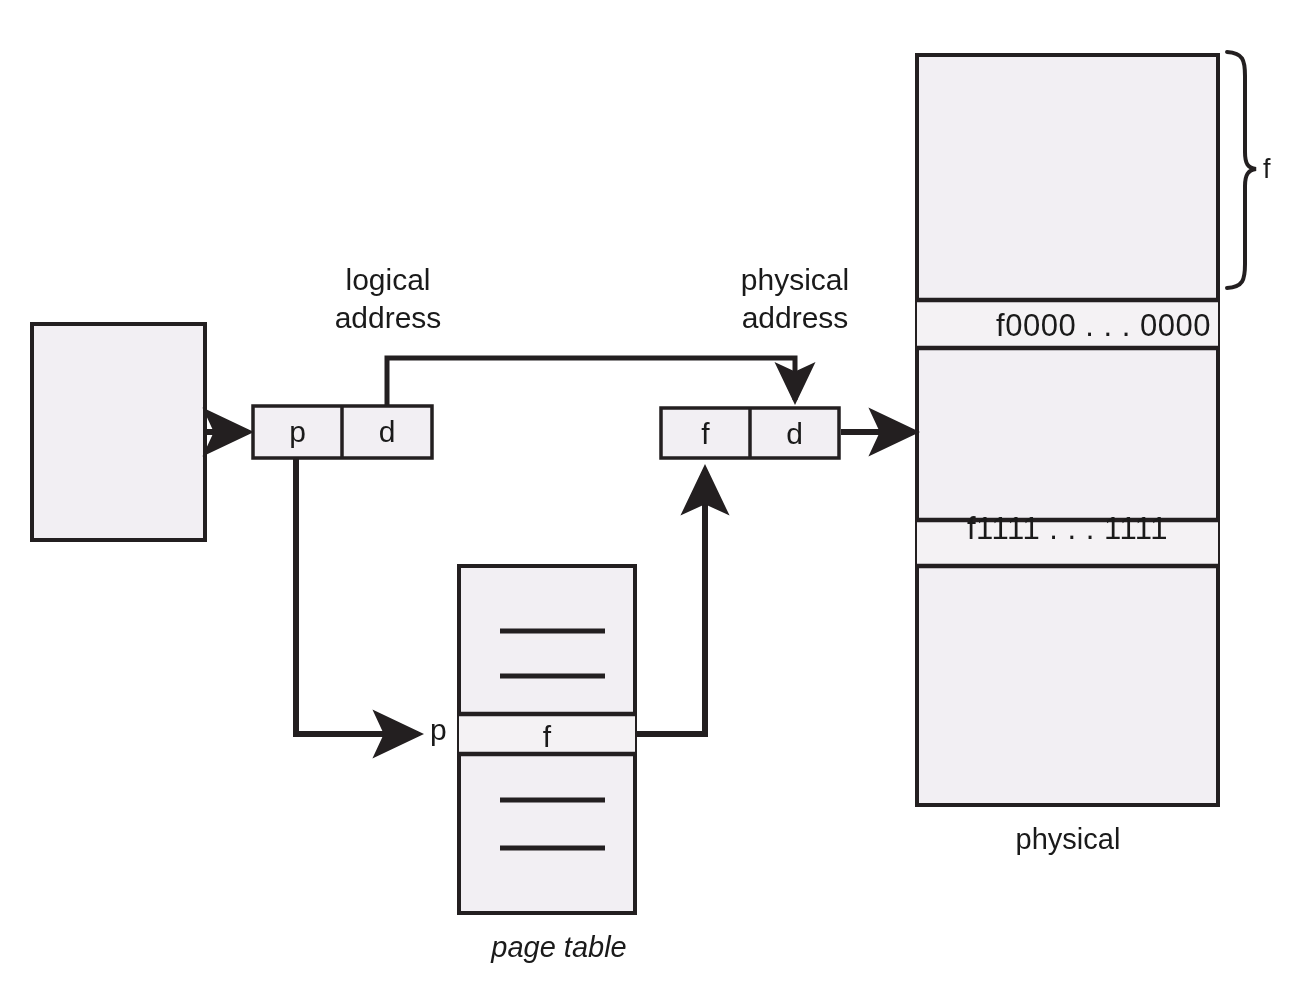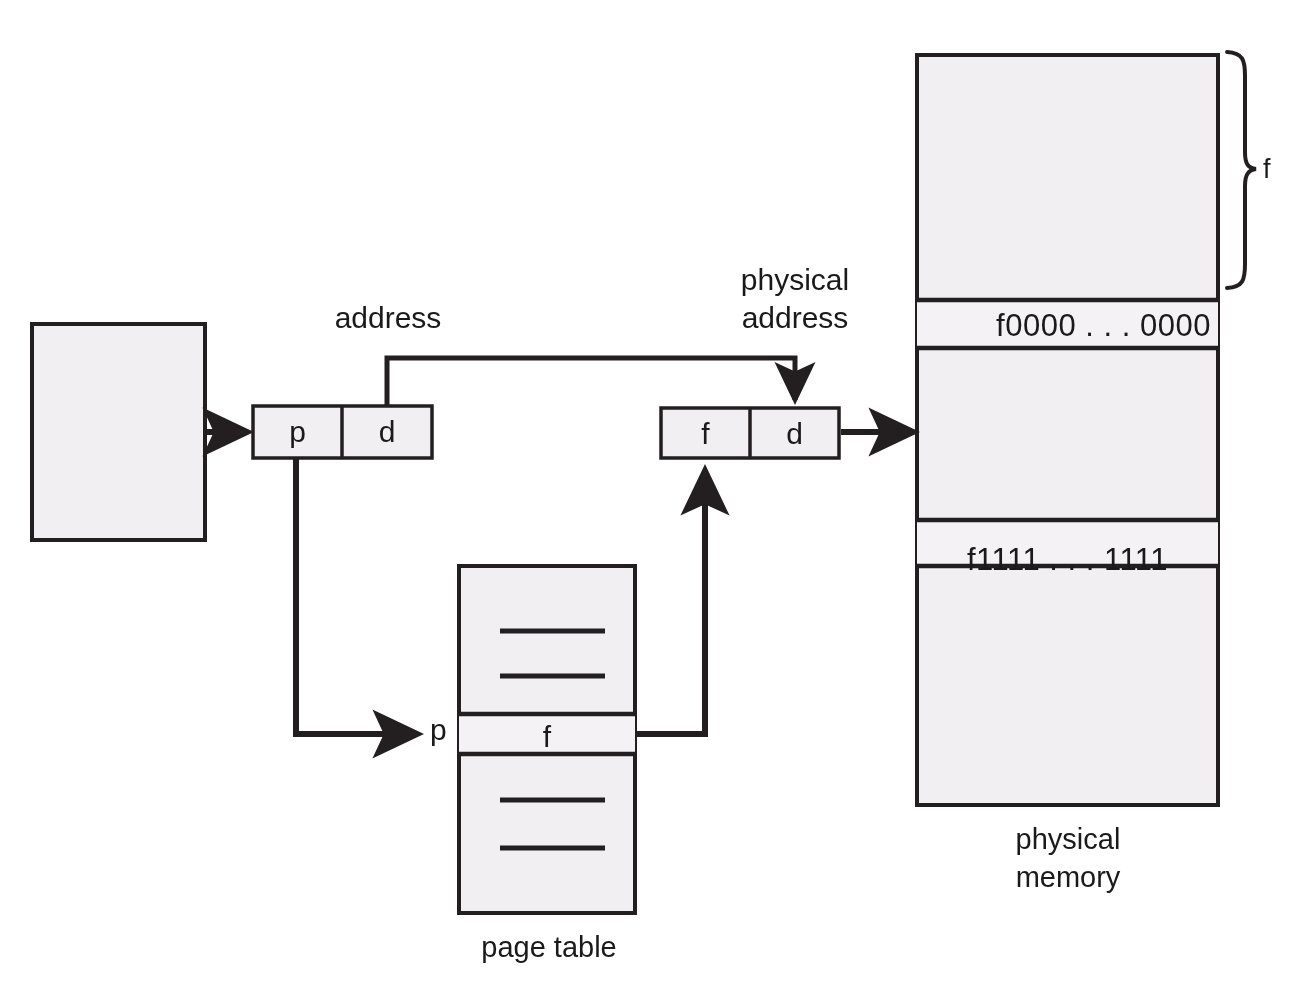--- a/index.html
+++ b/index.html
@@ -93,38 +93,38 @@
     <path d="M387,406 L387,358 L795,358 L795,400" fill="none" stroke="#231f20" stroke-width="5" marker-end="url(#ah)"></path>
 
     <path d="M296,458 L296,734 L418,734" fill="none" stroke="#231f20" stroke-width="6" marker-end="url(#ah)"></path>
 
     <path d="M635,734 L705,734 L705,470" fill="none" stroke="#231f20" stroke-width="6" marker-end="url(#ah)"></path>
 
     <line x1="841" y1="432" x2="914" y2="432" stroke="#231f20" stroke-width="6" marker-end="url(#ah)"></line>
   </svg>
 
 
+  <div class="lbl big center" style="left:268px; top:262px; width:240px;">logical</div>
   <div class="lbl big center" style="left:268px; top:300px; width:240px;">address</div>
 
   <div class="lbl cell center" style="left:253px; top:414px; width:89px;">p</div>
   <div class="lbl cell center" style="left:342px; top:414px; width:90px;">d</div>
 
   <div class="lbl big center" style="left:675px; top:262px; width:240px;">physical</div>
   <div class="lbl big center" style="left:675px; top:300px; width:240px;">address</div>
 
   <div class="lbl cell center" style="left:661px; top:416px; width:89px;">f</div>
   <div class="lbl cell center" style="left:750px; top:416px; width:89px;">d</div>
 
   <div class="lbl big" style="left:430px; top:712px;">p</div>
 
   <div class="lbl cell center" style="left:459px; top:719px; width:176px;">f</div>
 
-  <div class="lbl small center" style="left:429px; top:930px; width:240px;">page table</div>
+  <div class="lbl small center" style="left:439px; top:930px; width:240px;font-style:italic;">page table</div>
 
   <div class="lbl mono-row center" style="left:917px; top:307px; width:301px;padding-left:36px;">f0000 . . . 0000</div>
-  <div class="lbl mono-row center" style="left:917px; top:541px; width:301px;">f1111 . . . 1111</div>
+  <div class="lbl mono-row center" style="left:917px; top:510px; width:301px;">f1111 . . . 1111</div>
 
   <div class="lbl brace-f" style="left:1263px; top:153px;">f</div>
 
   <div class="lbl small center" style="left:957px; top:822px; width:222px;">physical</div>
-  <div class="lbl small center" style="left:957px; top:860px; width:222px;">memory</div>
 
 </div>
 
 </body></html>

